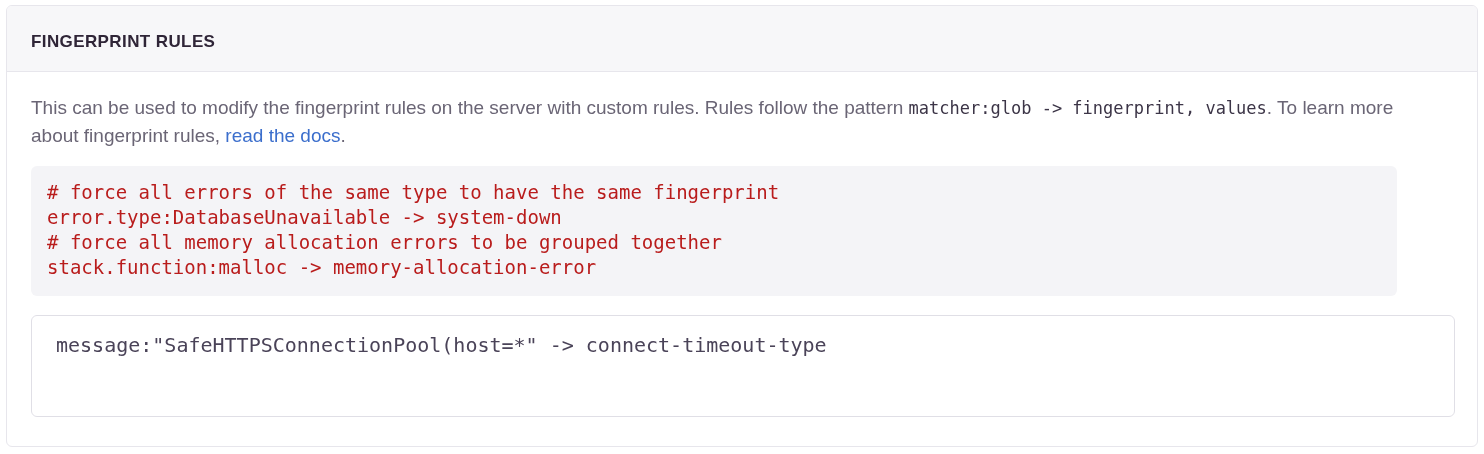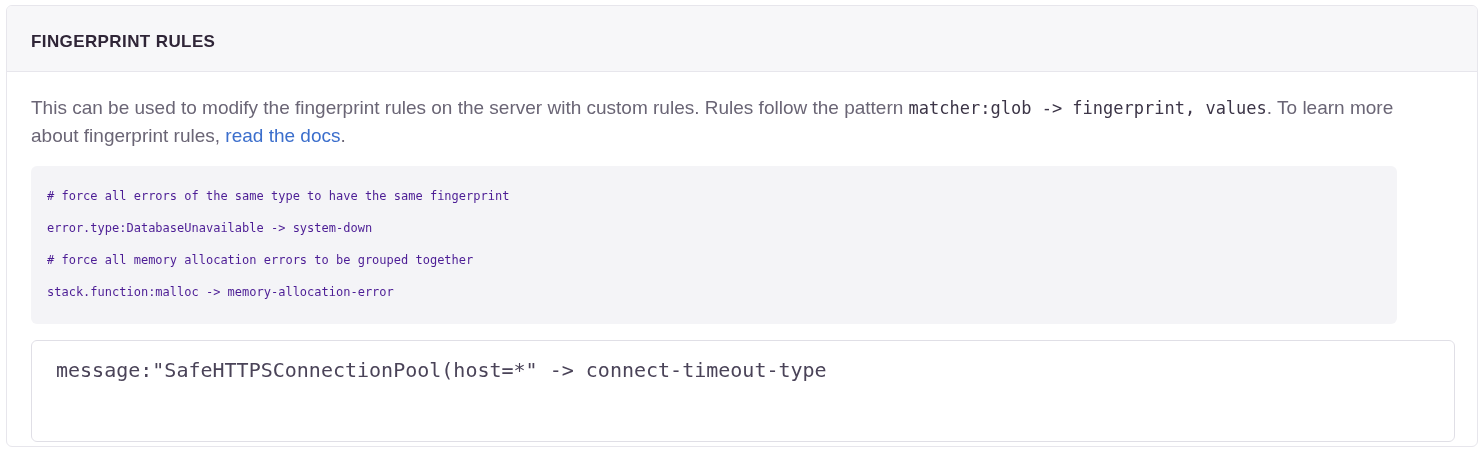--- a/index.html
+++ b/index.html
@@ -74,23 +74,23 @@
   }
 
   .code-block {
     margin-top: 17px;
     width: 1366px;
     box-sizing: border-box;
     background: #f4f4f7;
     border-radius: 6px;
     padding: 14px 16px 16px 16px;
     font-family: "DejaVu Sans Mono", "Liberation Mono", monospace;
-    font-size: 12px;
-    line-height: 32px;
-    color: #4c1d95;
+    font-size: 19px;
+    line-height: 25px;
+    color: #b91c1c;
     white-space: pre;
     overflow: hidden;
   }
 
   .rule-input {
     display: block;
     margin-top: 16px;
     width: 1424px;
     height: 102px;
     box-sizing: border-box;

